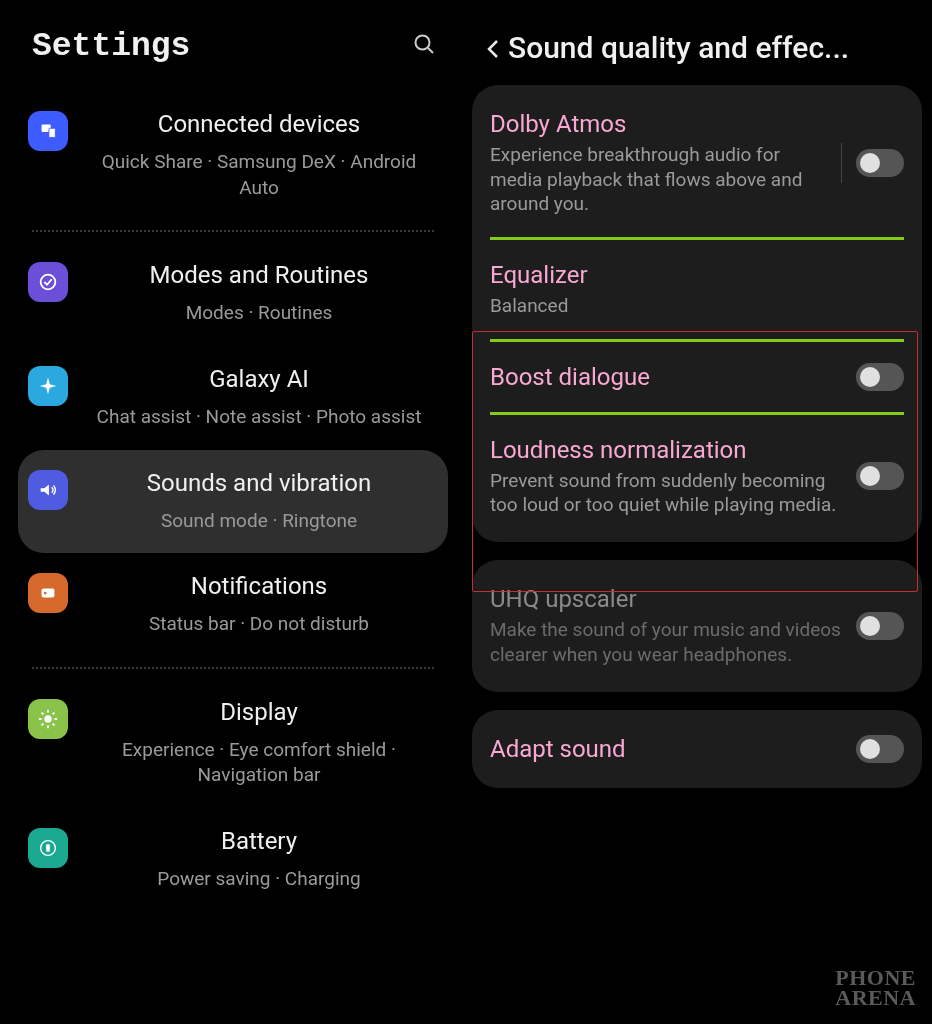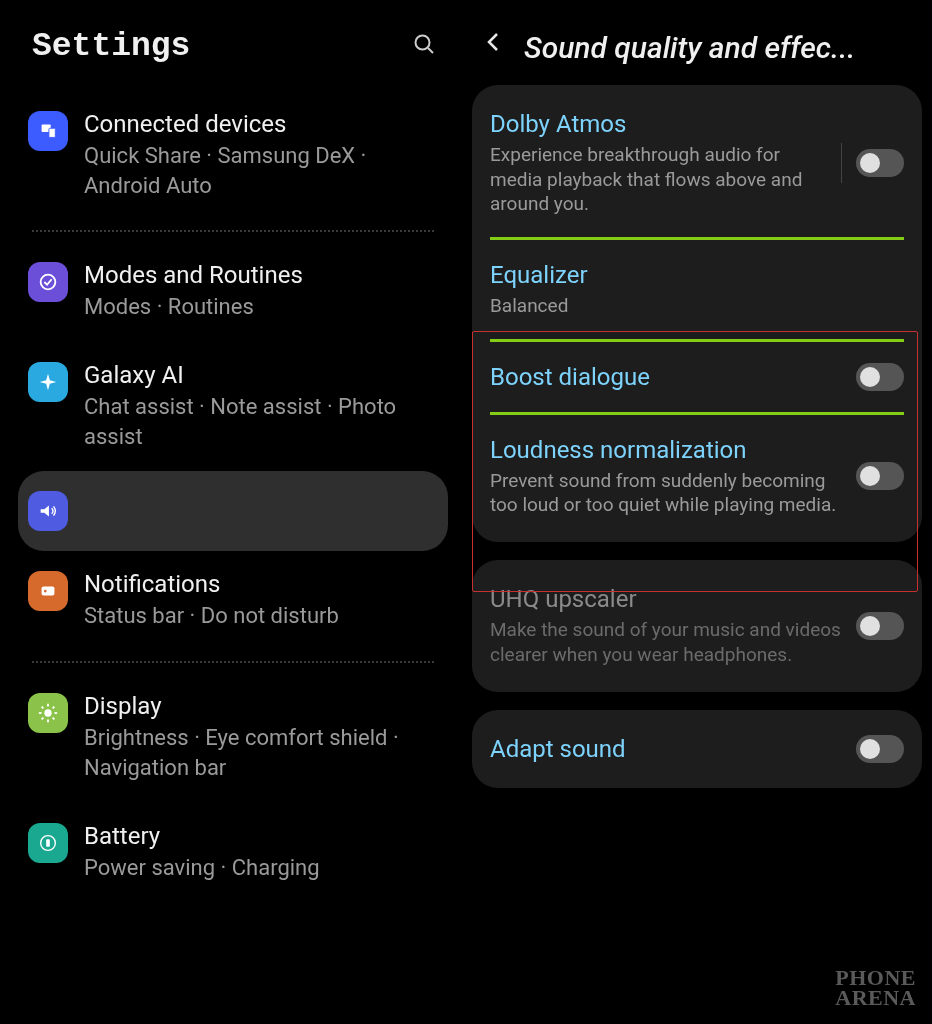--- a/index.html
+++ b/index.html
@@ -39,20 +39,21 @@
     width: 24px; height: 24px;
     stroke: #ccc; stroke-width: 2; fill: none;
   }
 
   
   .settings-item {
     display: flex;
     align-items: flex-start;
     padding: 18px 14px 20px 10px;
     border-radius: 26px;
+    text-align: center;
   }
   .settings-item.selected {
     background: #2f2f2f;
   }
   .item-icon-wrap {
     width: 40px; height: 40px;
     border-radius: 12px;
     display: flex;
     align-items: center;
     justify-content: center;
@@ -60,38 +61,37 @@
     margin-top: 2px;
     flex-shrink: 0;
   }
   .item-body { flex: 1; }
   .item-title {
     font-size: 24px;
     color: #f0f0f0;
     line-height: 1.25;
   }
   .item-sub {
-    font-size: 22px;
+    font-size: 19px;
     color: #9a9a9a;
     line-height: 1.35;
-    margin-top: 2px;
+    margin-top: 10px;
   }
   .dotted-sep {
     border: none;
     border-top: 2px dotted #3a3a3a;
     margin: 10px 14px;
   }
 
   
   .right-header {
     display: flex;
-    align-items: flex-start;
-    gap: 18px;
+    align-items: flex-end;
+    gap: 2px;
     padding: 6px 0 20px 10px;
-    font-style: italic;
   }
   .back-icon {
     width: 24px; height: 24px;
     stroke: #e8e8e8; stroke-width: 2.5; fill: none;
   }
   .right-title {
     font-size: 30px;
     font-weight: 500;
     color: #f0f0f0;
     white-space: nowrap;
@@ -109,21 +109,21 @@
   .card.disabled .row-desc { color: #6b6b6b; }
   .row {
     display: flex;
     align-items: center;
     padding: 20px 0;
   }
   .row + .row { border-top: 3px solid #84cc16; }
   .row-text { flex: 1; padding-right: 12px; }
   .row-title {
     font-size: 24px;
-    color: #7dd3fc;
+    color: #f9a8d4;
     line-height: 1.25;
   }
   .row-desc {
     font-size: 19px;
     color: #9a9a9a;
     line-height: 1.3;
     margin-top: 4px;
   }
 
   
@@ -223,20 +223,24 @@
         </div>
       </div>
       <div class="settings-item selected">
         <div class="item-icon-wrap" style="background:#4f5be0">
           <svg viewBox="0 0 24 24" width="22" height="22">
             <path d="M4 10 L8 10 L13 6 L13 18 L8 14 L4 14 Z" fill="#fff"></path>
             <path d="M16 9 Q19 12 16 15" fill="none" stroke="#fff" stroke-width="1.5"></path>
             <path d="M18 7 Q22 12 18 17" fill="none" stroke="#fff" stroke-width="1.5"></path>
           </svg>
         </div>
+        <div class="item-body">
+          <div class="item-title">Sounds and vibration</div>
+          <div class="item-sub">Sound mode · Ringtone</div>
+        </div>
       </div>
       <div class="settings-item">
         <div class="item-icon-wrap" style="background:#d56a2c">
           <svg viewBox="0 0 24 24" width="22" height="22">
             <rect x="5" y="7" width="14" height="10" rx="2" fill="#fff"></rect>
             <circle cx="9" cy="12" r="1.5" fill="#d56a2c"></circle>
           </svg>
         </div>
         <div class="item-body">
           <div class="item-title">Notifications</div>
@@ -255,21 +259,21 @@
               <line x1="19" y1="12" x2="22" y2="12"></line>
               <line x1="5" y1="5" x2="7" y2="7"></line>
               <line x1="17" y1="17" x2="19" y2="19"></line>
               <line x1="5" y1="19" x2="7" y2="17"></line>
               <line x1="17" y1="7" x2="19" y2="5"></line>
             </g>
           </svg>
         </div>
         <div class="item-body">
           <div class="item-title">Display</div>
-          <div class="item-sub">Brightness · Eye comfort shield · Navigation bar</div>
+          <div class="item-sub">Experience · Eye comfort shield · Navigation bar</div>
         </div>
       </div>
       <div class="settings-item">
         <div class="item-icon-wrap" style="background:#1aa890">
           <svg viewBox="0 0 24 24" width="22" height="22">
             <circle cx="12" cy="12" r="8" fill="none" stroke="#fff" stroke-width="1.5"></circle>
             <rect x="10" y="8" width="4" height="8" rx="1" fill="#fff"></rect>
           </svg>
         </div>
         <div class="item-body">

